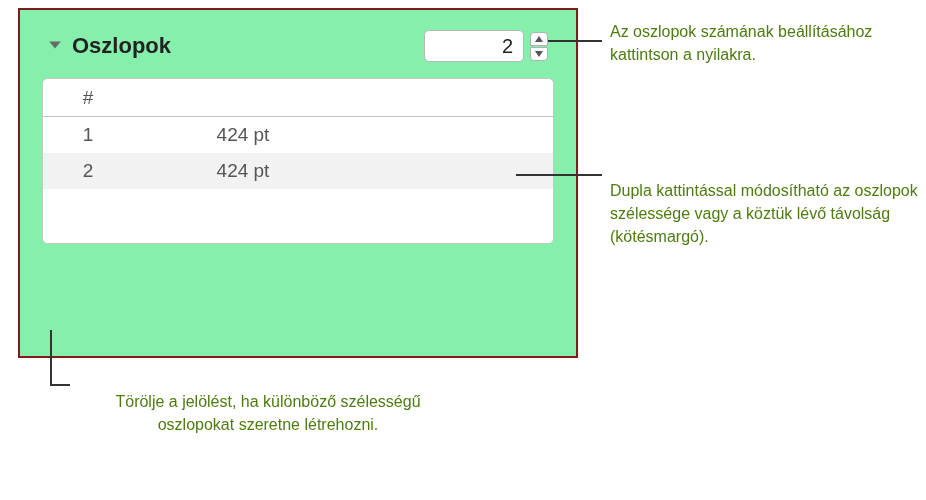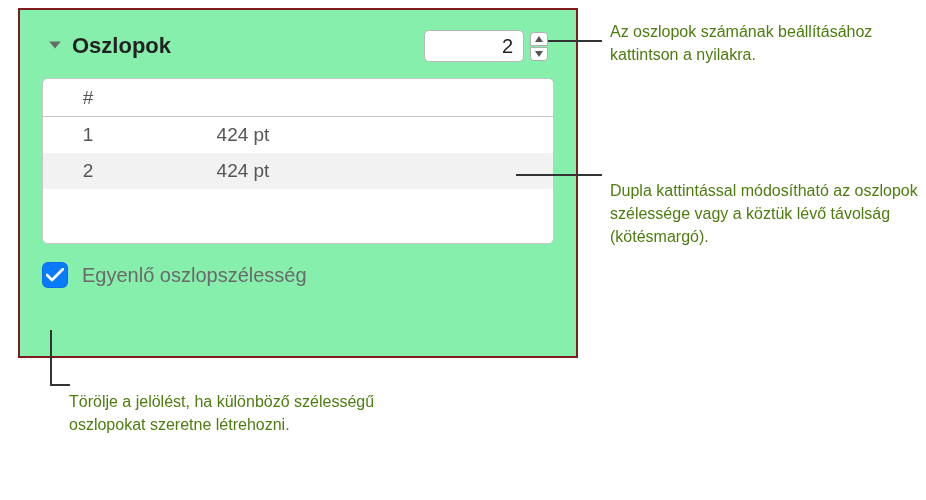--- a/index.html
+++ b/index.html
@@ -152,21 +152,21 @@
 
     .callout {
       position: absolute;
       font-size: 16px;
       color: #4d7c0f;
       line-height: 1.45;
       width: 310px;
     }
     .callout-1 { left: 610px; top: 20px; }
     .callout-2 { left: 610px; top: 150px; margin-top: 29px; }
-    .callout-3 { left: 69px; top: 390px; width: 380px; }
+    .callout-3 { left: 78px; top: 390px; width: 380px; text-align: center; }
 
     .lead {
       position: absolute;
       background: #333;
       height: 1.5px;
     }
     .lead-1 { left: 548px; top: 40px; width: 54px; }
     .lead-2 { left: 516px; top: 174px; width: 86px; }
     .lead-3v { left: 50px; top: 330px; width: 1.5px; height: 54px; background:#333; }
     .lead-3h { left: 50px; top: 384px; width: 20px; height: 1.5px; }
@@ -208,28 +208,20 @@
       <div class="td col-w">424 pt</div>
     </div>
     <div class="trow alt">
       <div class="td col-idx">2</div>
       <div class="td col-w">424 pt</div>
       <div class="td col-g"></div>
     </div>
     <div class="empty-row"></div>
   </div>
 
-  <div class="checkbox-row">
-    <div class="checkbox">
-      <svg viewBox="0 0 18 14">
-          <path d="M1 7 L6 12 L17 1" stroke="#fff" stroke-width="2.8" fill="none" stroke-linecap="round" stroke-linejoin="round"></path>
-        </svg>
-    </div>
-    <span class="checkbox-label">Egyenlő oszlopszélesség</span>
-  </div>
 </div>
 
 <div class="lead lead-1"></div>
 <div class="callout callout-1">Az oszlopok számának beállításához kattintson a nyilakra.</div>
 
 <div class="lead lead-2"></div>
 <div class="callout callout-2">Dupla kattintással módosítható az oszlopok szélessége vagy a köztük lévő távolság (kötésmargó).</div>
 
 <div class="lead-3v" style="position:absolute;"></div>
 <div class="lead lead-3h"></div>

